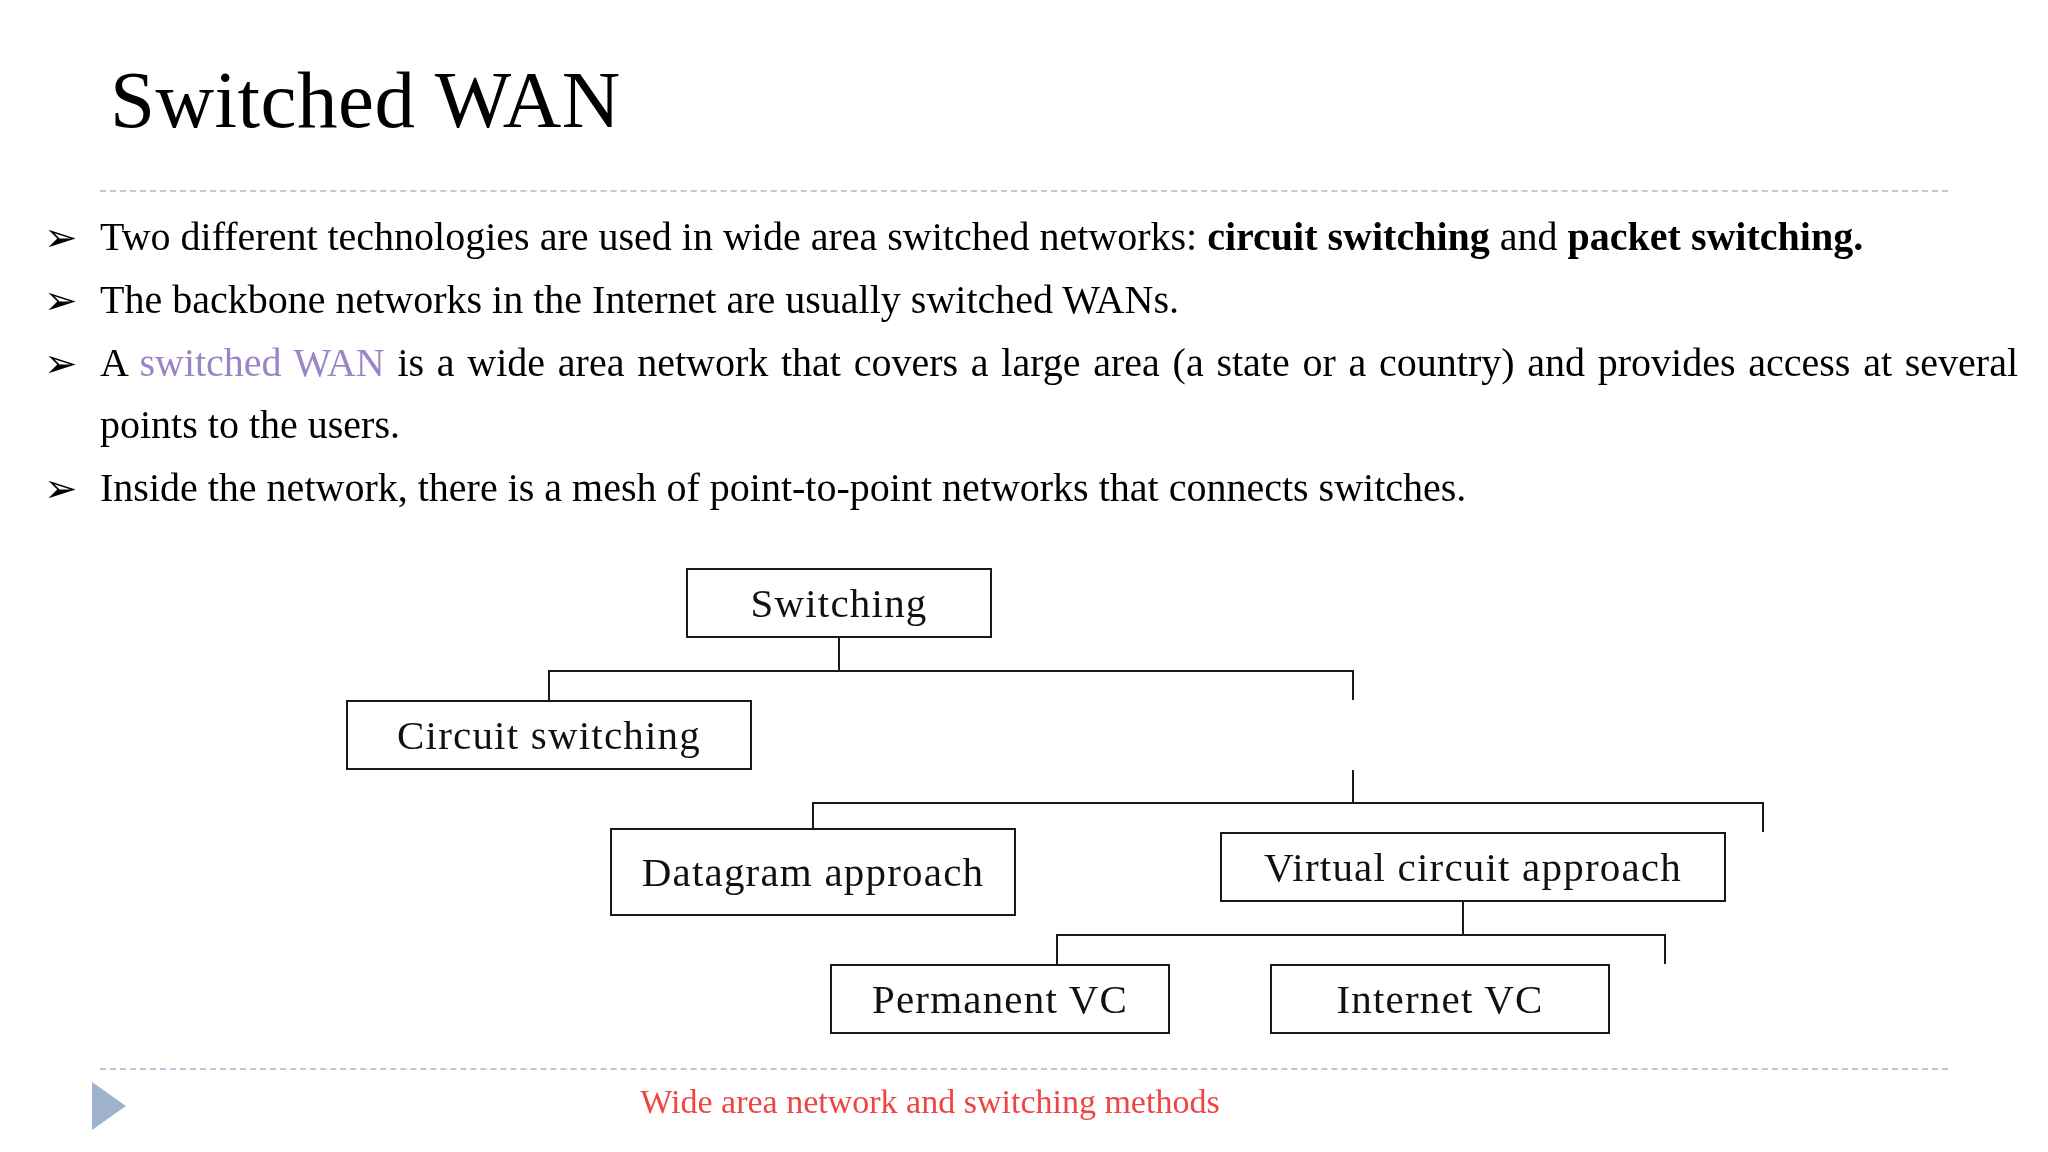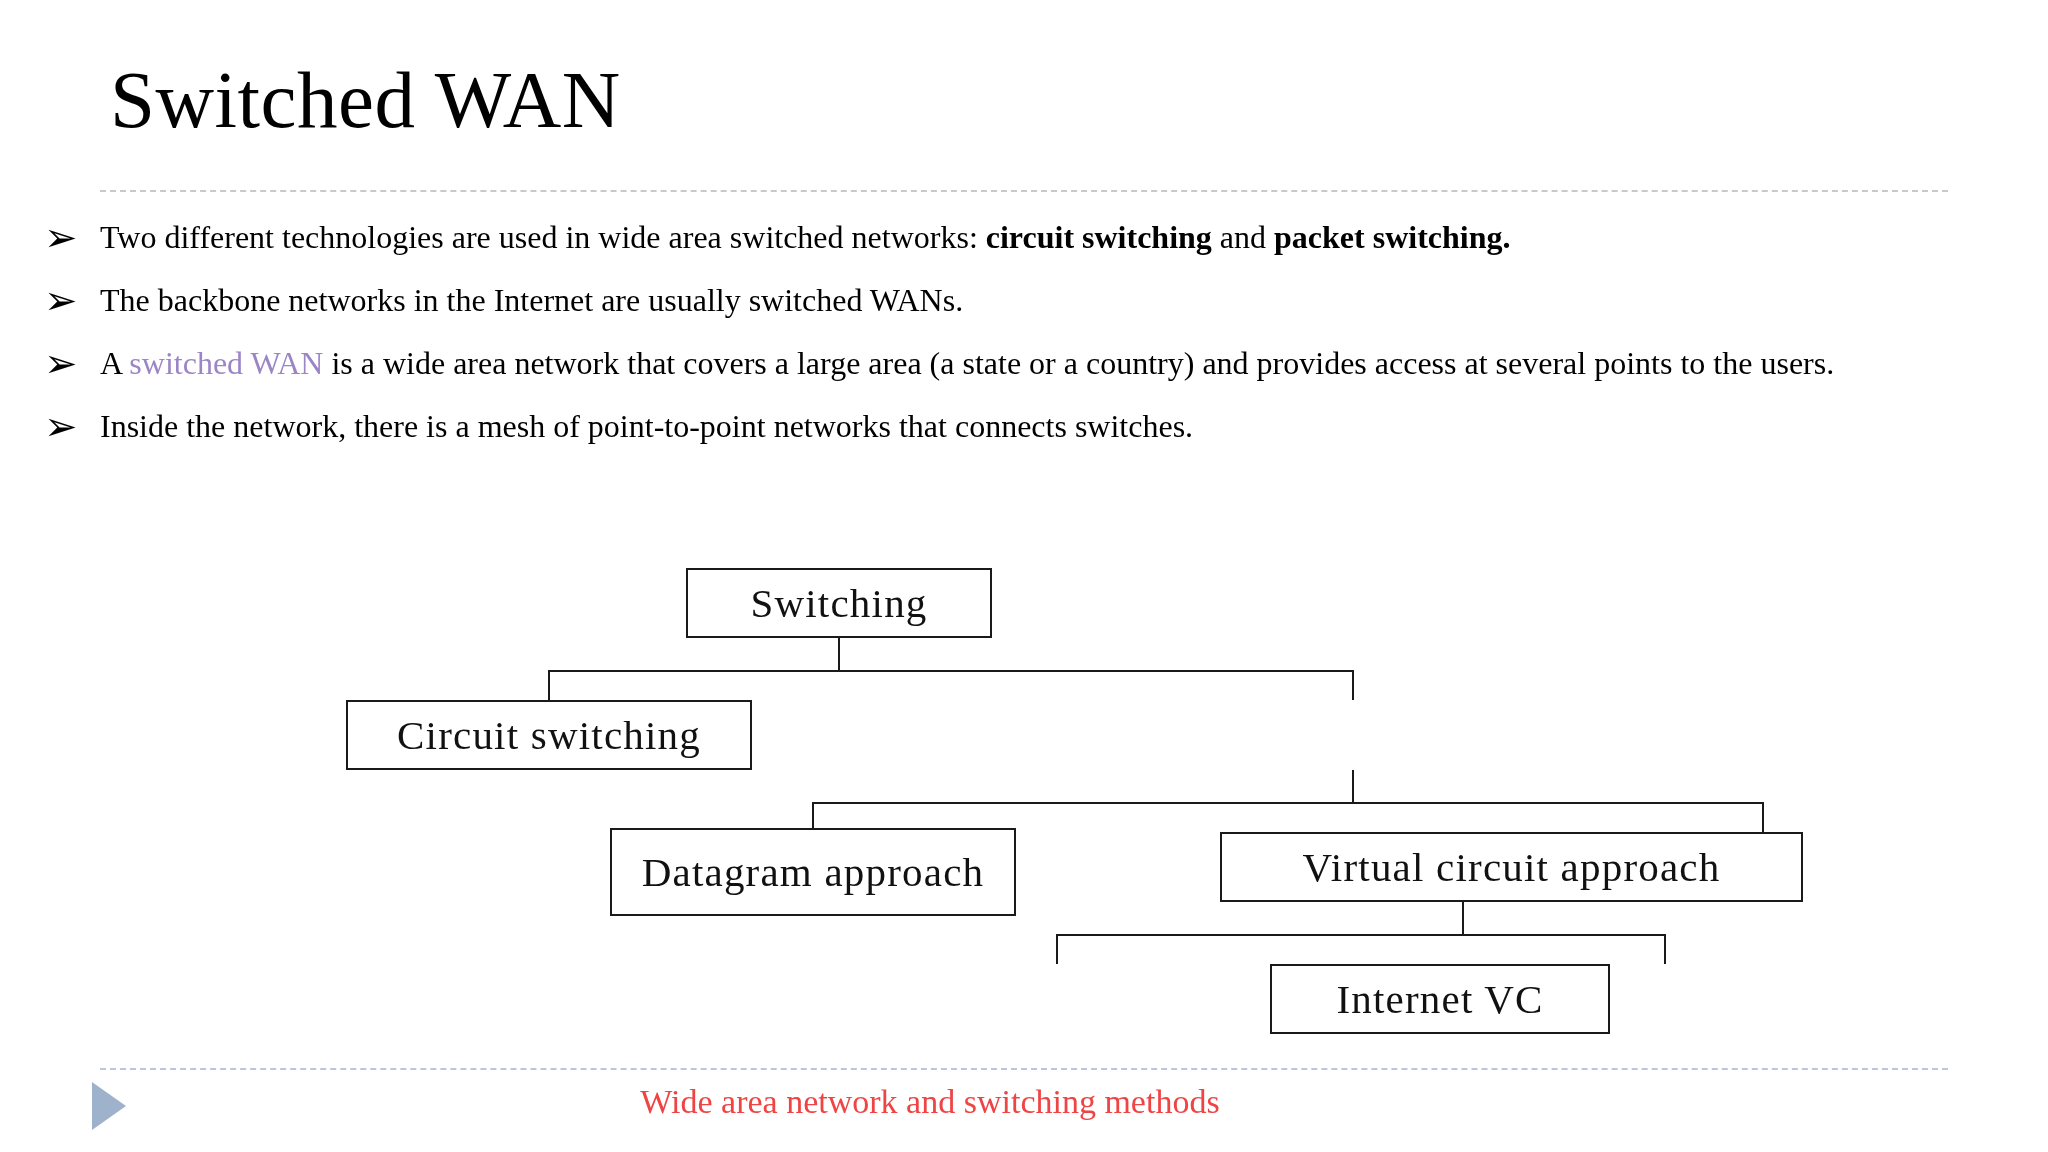--- a/index.html
+++ b/index.html
@@ -67,21 +67,21 @@
     width: 56px;
     font-size: 40px;
     line-height: 62px;
     text-align: left;
     padding-left: 8px;
     color: #000000;
     font-family: "DejaVu Sans", sans-serif;
   }
   .bullet-text {
     flex: 1 1 auto;
-    font-size: 32px;
+    font-size: 40px;
     line-height: 62px;
     text-align: justify;
     text-justify: inter-word;
     padding-right: 8px;
     font-family: Liberation Serif, serif;
   }
   .bullet-text.no-justify {
     text-align: left;
   }
   .bullet-text b {
@@ -199,27 +199,28 @@
     <div class="dgm-line v" style="left:1132px; top:102px; height:30px;"></div>
 
     <div class="dgm-box" style="left:126px; top:132px; width:406px; height:70px;">Circuit switching</div>
 
     <div class="dgm-line v" style="left:1132px; top:202px; height:32px;"></div>
     <div class="dgm-line h" style="left:592px; top:234px; width:952px;"></div>
     <div class="dgm-line v" style="left:592px; top:234px; height:30px;"></div>
     <div class="dgm-line v" style="left:1542px; top:234px; height:30px;"></div>
 
     <div class="dgm-box" style="left:390px; top:260px; width:406px; height:88px;">Datagram approach</div>
-    <div class="dgm-box" style="left:1000px; top:264px; width:583px; height:70px;">Virtual circuit approach</div>
+    <div class="dgm-box" style="left:1000px; top:264px; width:506px; height:70px;">Virtual circuit approach</div>
 
     <div class="dgm-line v" style="left:1242px; top:334px; height:32px;"></div>
     <div class="dgm-line h" style="left:836px; top:366px; width:608px;"></div>
     <div class="dgm-line v" style="left:836px; top:366px; height:30px;"></div>
     <div class="dgm-line v" style="left:1444px; top:366px; height:30px;"></div>
 
+    <div class="dgm-box" style="left:610px; top:396px; width:340px; height:70px;">Permanent VC</div>
     <div class="dgm-box" style="left:1050px; top:396px; width:340px; height:70px;">Internet VC</div>
 
   </div>
 
   <div class="footer-rule"></div>
   <div class="footer-triangle"></div>
   <div class="footer-caption">Wide area network and switching methods</div>
 
 </div>
 

